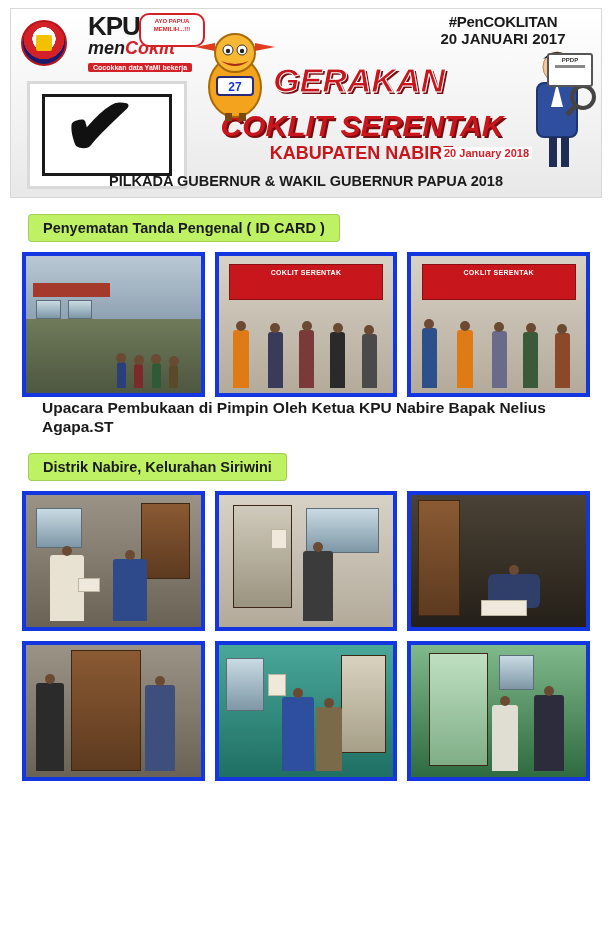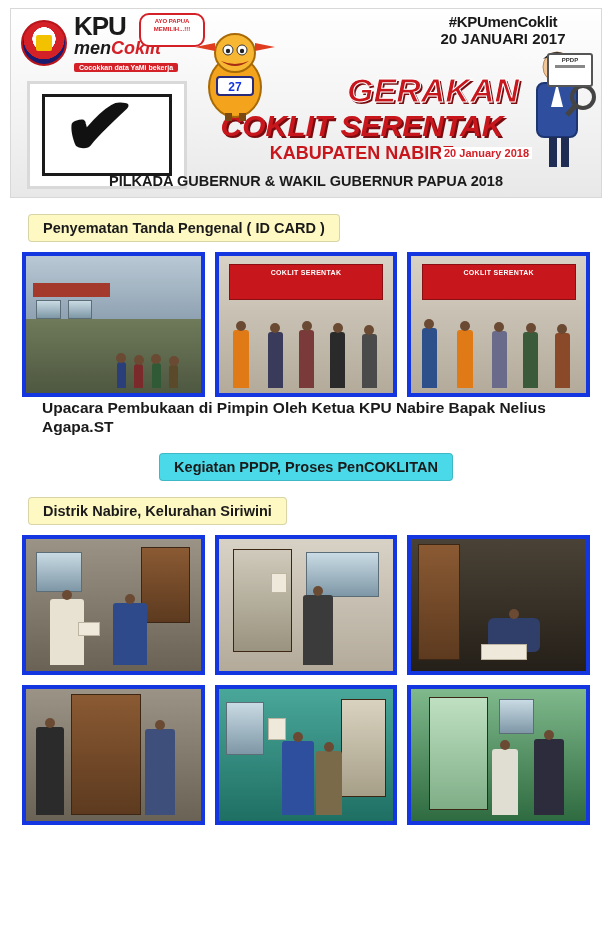--- a/index.html
+++ b/index.html
@@ -21,21 +21,21 @@
     position: relative;
     margin: 8px 10px 0 10px;
     height: 190px;
     background: linear-gradient(180deg,#ffffff 0%,#f2f2f2 60%,#e8e8e8 100%);
     border: 1px solid #d8d8d8;
     overflow: hidden;
   }
   .banner-left {
     position: absolute; left: 6px; top: 4px; width: 200px; height: 182px;
   }
-  .kpu-logo-row { display: flex; align-items: center; gap: 7px; padding-left: 4px; }
+  .kpu-logo-row { display: flex; align-items: center; gap: 21px; padding-left: 4px; }
   .kpu-seal {
     width: 46px; height: 46px; border-radius: 50%;
     background: radial-gradient(circle at 50% 40%, #ffffff 0 35%, #d42027 36% 62%, #1a1a6e 63% 100%);
     border: 2px solid #b8141b;
     position: relative;
   }
   .kpu-seal::after {
     content: ""; position: absolute; left: 50%; top: 50%;
     width: 16px; height: 16px; margin: -8px 0 0 -8px;
     background: #f2c200; border-radius: 2px;
@@ -88,25 +88,25 @@
   }
   .ppdp-card {
     position: absolute; right: 8px; top: 44px; width: 46px; height: 34px;
     background: #fff; border: 2px solid #555; border-radius: 3px;
     font-size: 6px; font-weight: bold; color: #333; text-align: center;
     padding-top: 2px; z-index: 5;
   }
   .ppdp-card .bars { display:block; margin: 2px auto 0; width: 30px; height: 3px; background:#888; }
 
   .title-gerakan {
-    position: absolute; left: 188px; top: 62px; width: 320px;
+    position: absolute; left: 188px; top: 52px; width: 320px;
     font-size: 34px; font-weight: bold; color: #c8161d;
     -webkit-text-stroke: 1px #ffffff;
     text-shadow: 2px 2px 0 #7a0c10;
-    letter-spacing: 0px; text-align: right; font-style: italic;
+    letter-spacing: 0px; text-align: center; font-style: italic;
   }
   .title-coklit {
     position: absolute; left: 186px; top: 100px; width: 330px;
     font-size: 30px; font-weight: bold; color: #c8161d;
     text-shadow: 2px 2px 0 #7a0c10;
     letter-spacing: 0px; text-align: center; font-style: italic;
   }
   .title-kab {
     position: absolute; left: 186px; top: 134px; width: 330px;
     font-size: 18px; font-weight: bold; color: #c8161d; text-align: center;
@@ -124,21 +124,21 @@
   
   .label-pill {
     display: inline-block;
     font-weight: bold;
     color: #1a1a1a;
     padding: 5px 14px;
     border-radius: 4px;
     border: 1px solid rgba(0,0,0,0.15);
     white-space: nowrap;
   }
-  .pill-orange { background: #fef9c3; font-size: 14.5px; }
+  .pill-orange { background: #bef264; font-size: 14.5px; }
   .pill-cyan   { background: #4ad9e8; font-size: 14.5px; }
 
   .row-label { padding: 0 0 0 28px; margin-top: 16px; }
   .row-label.center { text-align: center; padding-left: 0; }
 
   
   .photo-row {
     display: flex; gap: 10px; justify-content: flex-start;
     margin: 10px 22px 0 22px;
   }
@@ -244,21 +244,21 @@
       <circle cx="62" cy="52" r="11" fill="none" stroke="#444" stroke-width="4"></circle>
       <line x1="55" y1="60" x2="46" y2="70" stroke="#444" stroke-width="5"></line>
     </svg>
 
     <div class="ppdp-card">
       <span>PPDP</span>
       <span class="bars"></span>
     </div>
 
     <div class="hashtag-box">
-      <div class="hashtag">#KPUmenCoklit</div>
+      <div class="hashtag">#PenCOKLITAN</div>
       <div class="hashdate">20 JANUARI 2017</div>
     </div>
 
     <div class="title-gerakan">GERAKAN</div>
     <div class="title-coklit">COKLIT SERENTAK</div>
     <div class="title-kab">KABUPATEN NABIRE</div>
     <div class="title-date">20 January 2018</div>
     <div class="subtitle-pilkada">PILKADA GUBERNUR &amp; WAKIL GUBERNUR PAPUA 2018</div>
   </div>
 
@@ -299,23 +299,20 @@
         <div class="fig" style="left:26%;width:16px;height:58px;background:#e07a16;"></div>
         <div class="fig" style="left:46%;width:15px;height:57px;background:#6a6a8a;"></div>
         <div class="fig" style="left:64%;width:15px;height:56px;background:#3a5a3a;"></div>
         <div class="fig" style="left:82%;width:15px;height:55px;background:#8a4a2a;"></div>
       </div>
     </div>
   </div>
 
   <div class="caption">Upacara Pembukaan di Pimpin Oleh Ketua KPU Nabire Bapak Nelius Agapa.ST</div>
 
-  <div class="row-label center">
-    <span class="label-pill pill-cyan">Kegiatan PPDP, Proses PenCOKLITAN</span>
-  </div>
 
   <div class="row-label">
     <span class="label-pill pill-orange">Distrik Nabire, Kelurahan Siriwini</span>
   </div>
 
   <div class="photo-row">
     <div class="photo p-h140 p-w184">
       <div class="ph">
         <div class="room"></div>
         <div class="win" style="left:6%;top:10%;width:26%;height:30%;"></div>

